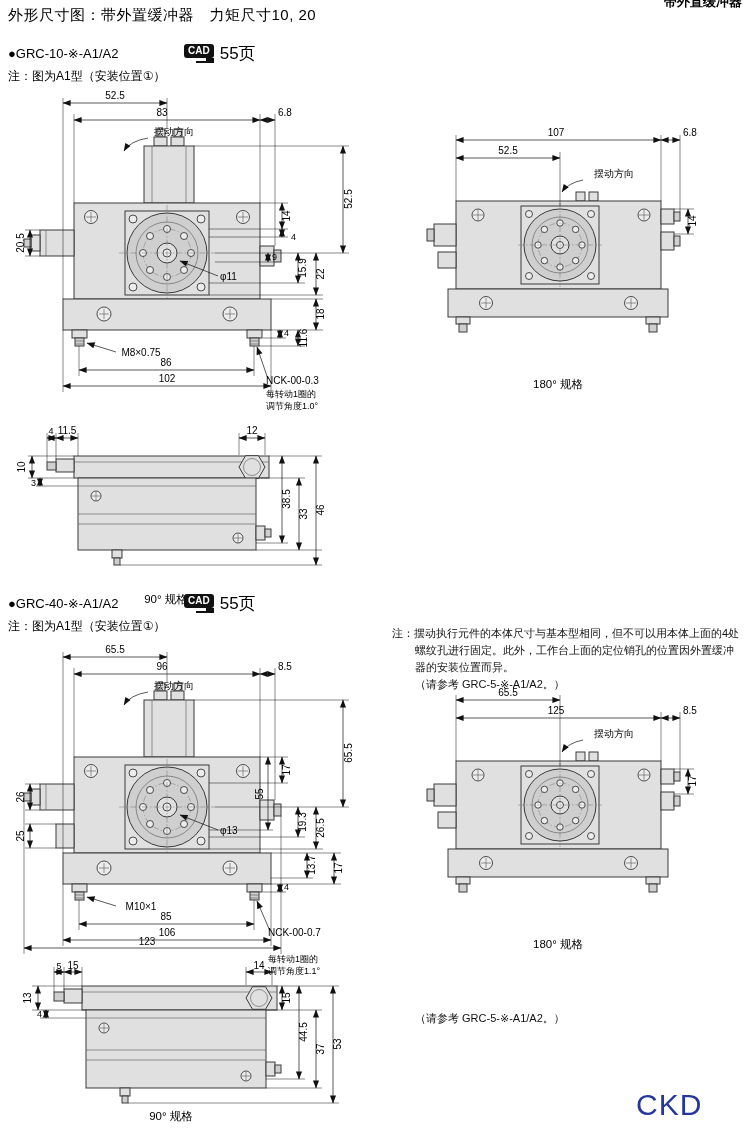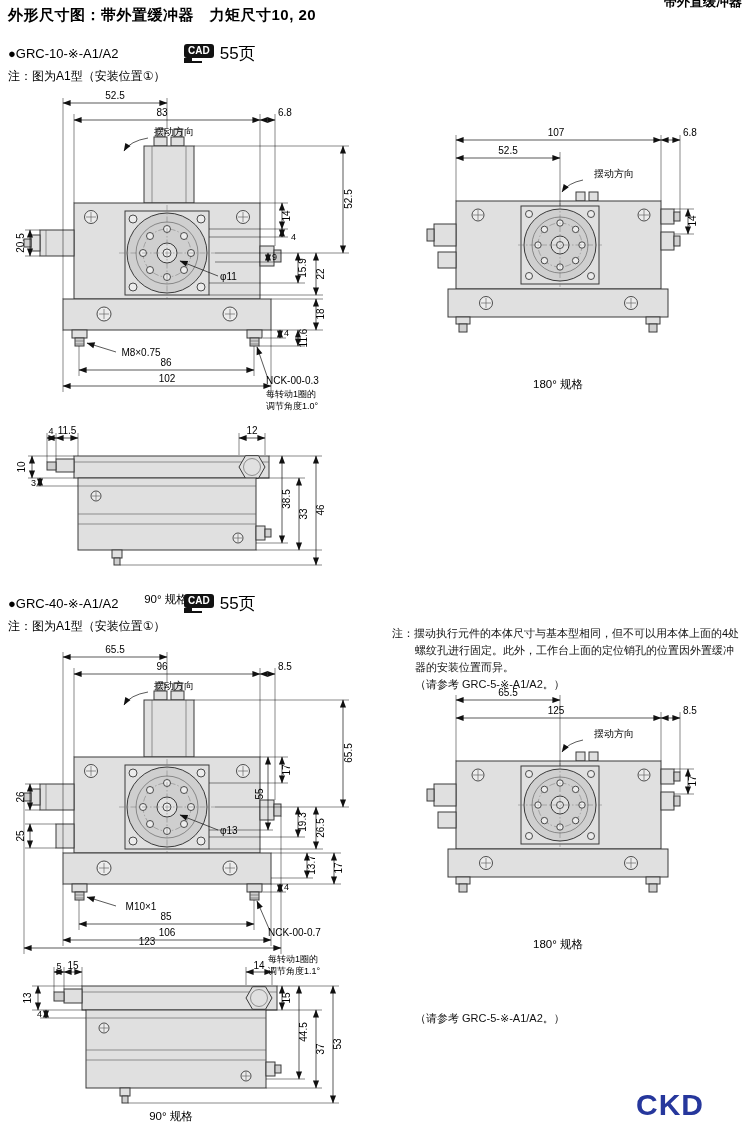--- a/index.html
+++ b/index.html
@@ -1,32 +1,32 @@
 <!DOCTYPE html>
 <html><head>
 <meta charset="utf-8">
 <style>
   *{margin:0;padding:0;box-sizing:border-box}
   html,body{background:#fff}
   .page{position:relative;width:750px;height:1129px;background:#fff;overflow:hidden;
         font-family:"Liberation Sans","DejaVu Sans",sans-serif;color:#000}
-  .title{position:absolute;left:8px;top:6px;font-size:15px;font-weight:bold;letter-spacing:.5px}
+  .title{position:absolute;left:8px;top:6px;font-size:15px;font-weight:normal;letter-spacing:.5px}
   .corner{position:absolute;left:664px;top:-7px;font-size:13px;font-weight:bold;white-space:nowrap}
   .model{position:absolute;font-size:13px;white-space:nowrap}
   .subnote{position:absolute;font-size:12px;white-space:nowrap}
   .cad-group{position:absolute;display:flex;align-items:center;gap:6px}
-  .cad-badge{display:inline-flex;flex-direction:column;align-items:flex-start}
+  .cad-badge{display:inline-flex;flex-direction:column;align-items:flex-end}
   .cad-screen{background:#111;color:#fff;font-size:10px;font-weight:bold;padding:2px 4px;border-radius:3px;line-height:1}
   .cad-neck{width:8px;height:3px;background:#111}
   .cad-foot{width:18px;height:2.5px;background:#111}
   .cad-page{font-size:17px}
   .note-block{position:absolute;width:352px;font-size:11px;line-height:1.55;color:#111}
   .note-p{padding-left:23px;text-indent:-23px}
   .note-ref{padding-left:23px}
-  .logo{position:absolute;left:636px;top:1088px;font-size:30px;font-weight:bold;color:#26379c;letter-spacing:1px;font-style:normal}
+  .logo{position:absolute;left:636px;top:1088px;font-size:30px;font-weight:normal;color:#26379c;letter-spacing:1px;font-style:normal}
   svg.drw{position:absolute;overflow:visible}
   svg .part{fill:#e0e0e0;stroke:#3a3a3a;stroke-width:1}
   svg .partd{fill:#cfcfcf;stroke:#3a3a3a;stroke-width:1}
   svg .scr{fill:#ececec;stroke:#3a3a3a;stroke-width:.9}
   svg .lite{fill:none;stroke:#555;stroke-width:.6}
   svg .dim{stroke:#111;stroke-width:.7;fill:none}
   svg .ext{stroke:#111;stroke-width:.5;fill:none}
   svg .cl{stroke:#777;stroke-width:.5;stroke-dasharray:6 2 1.5 2;fill:none}
   svg .dt{font-family:"Liberation Sans","DejaVu Sans",sans-serif;font-size:10px;fill:#000}
   svg .dts{font-size:9px}

